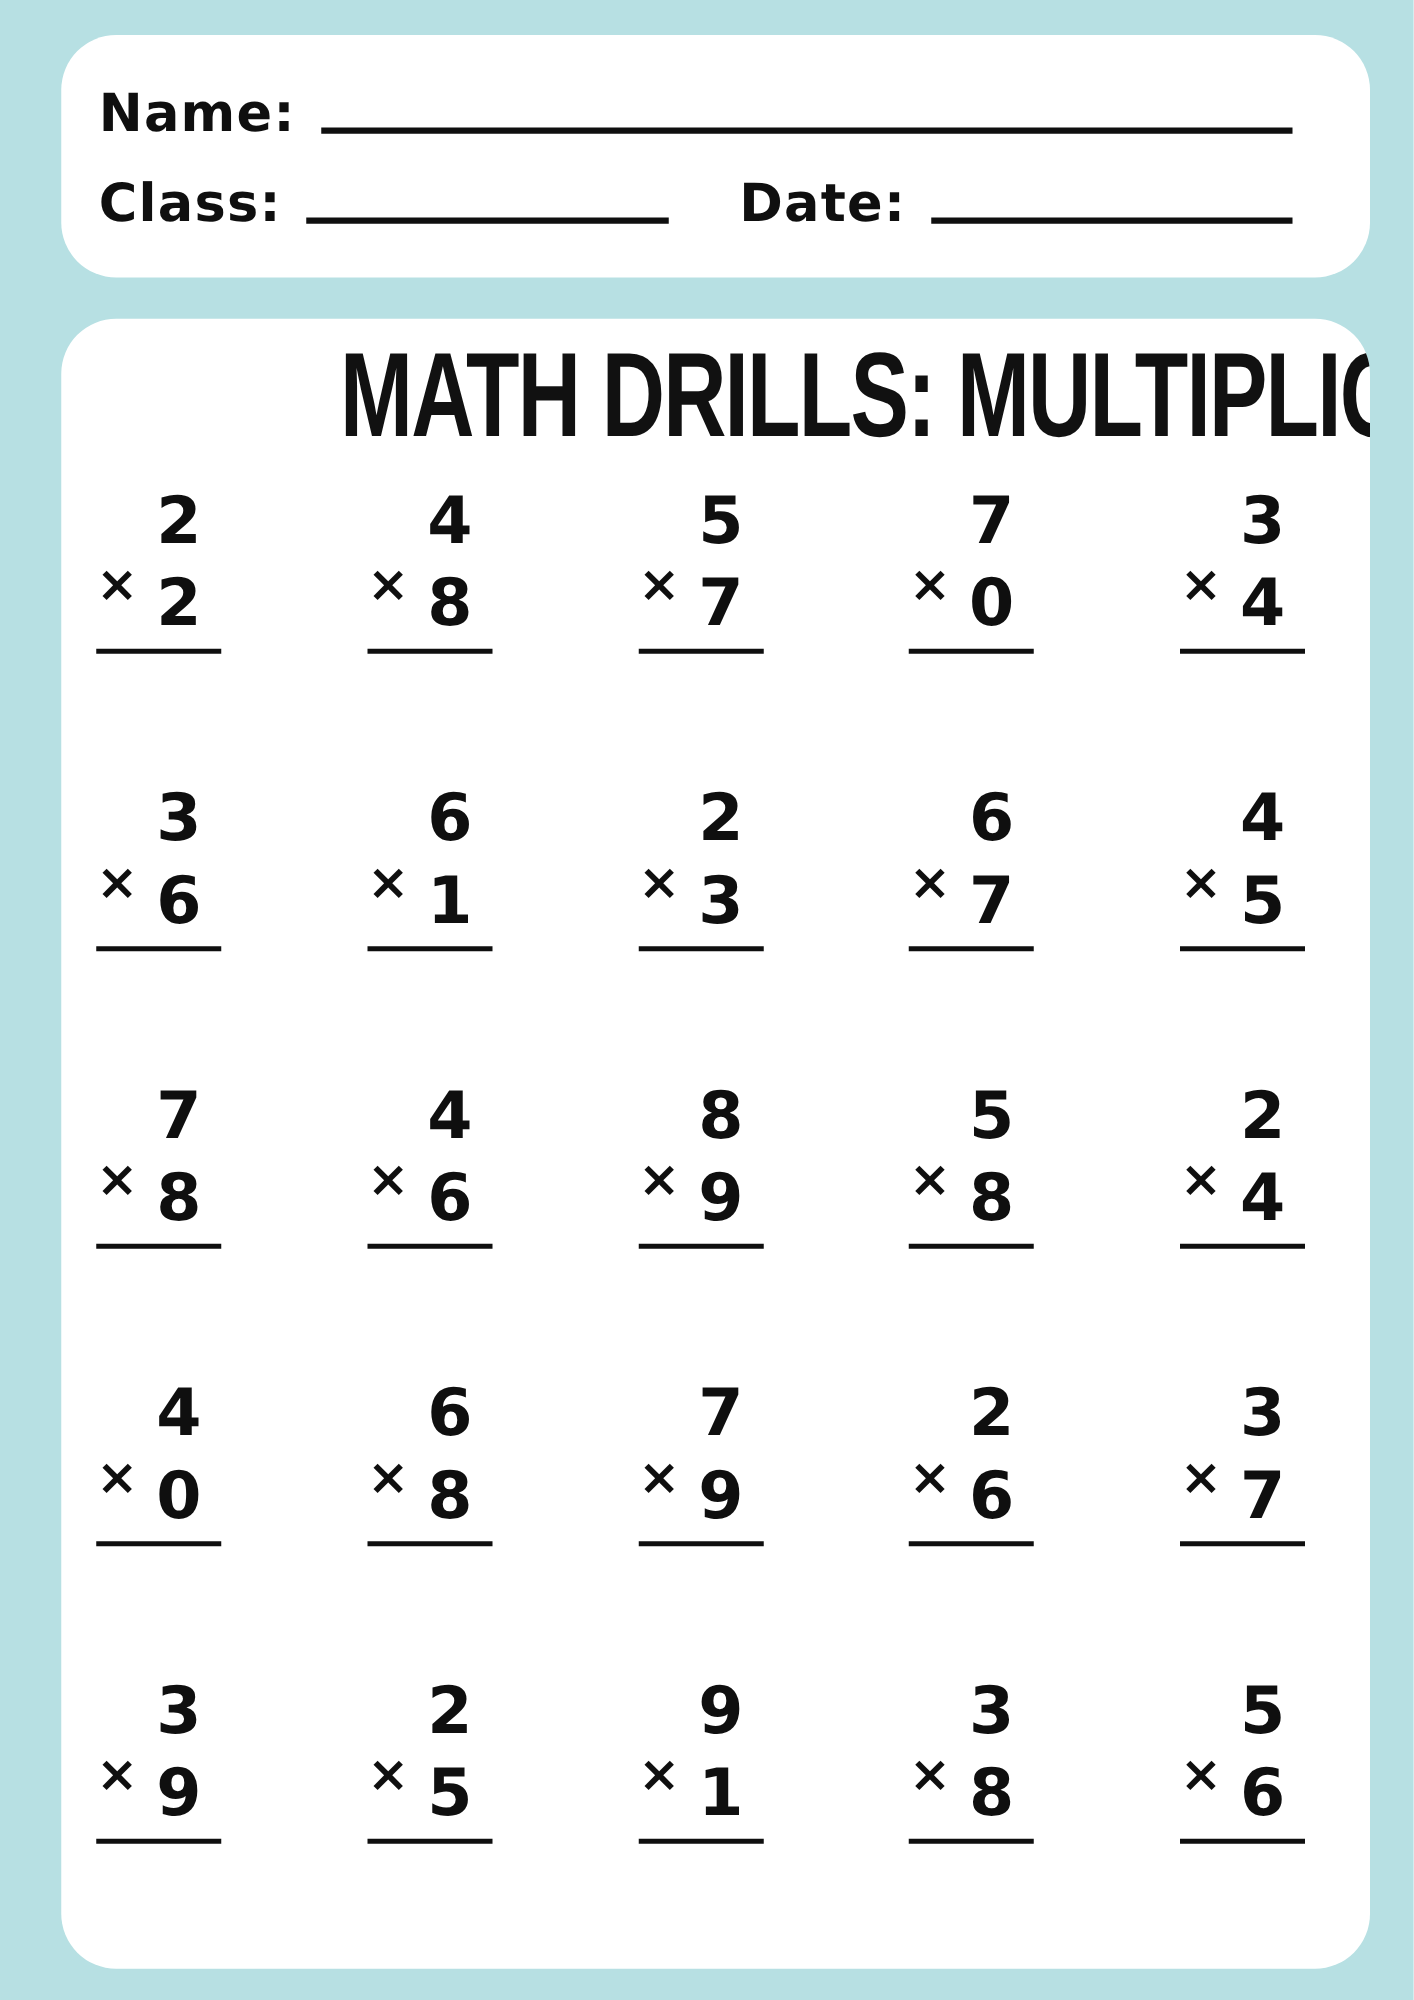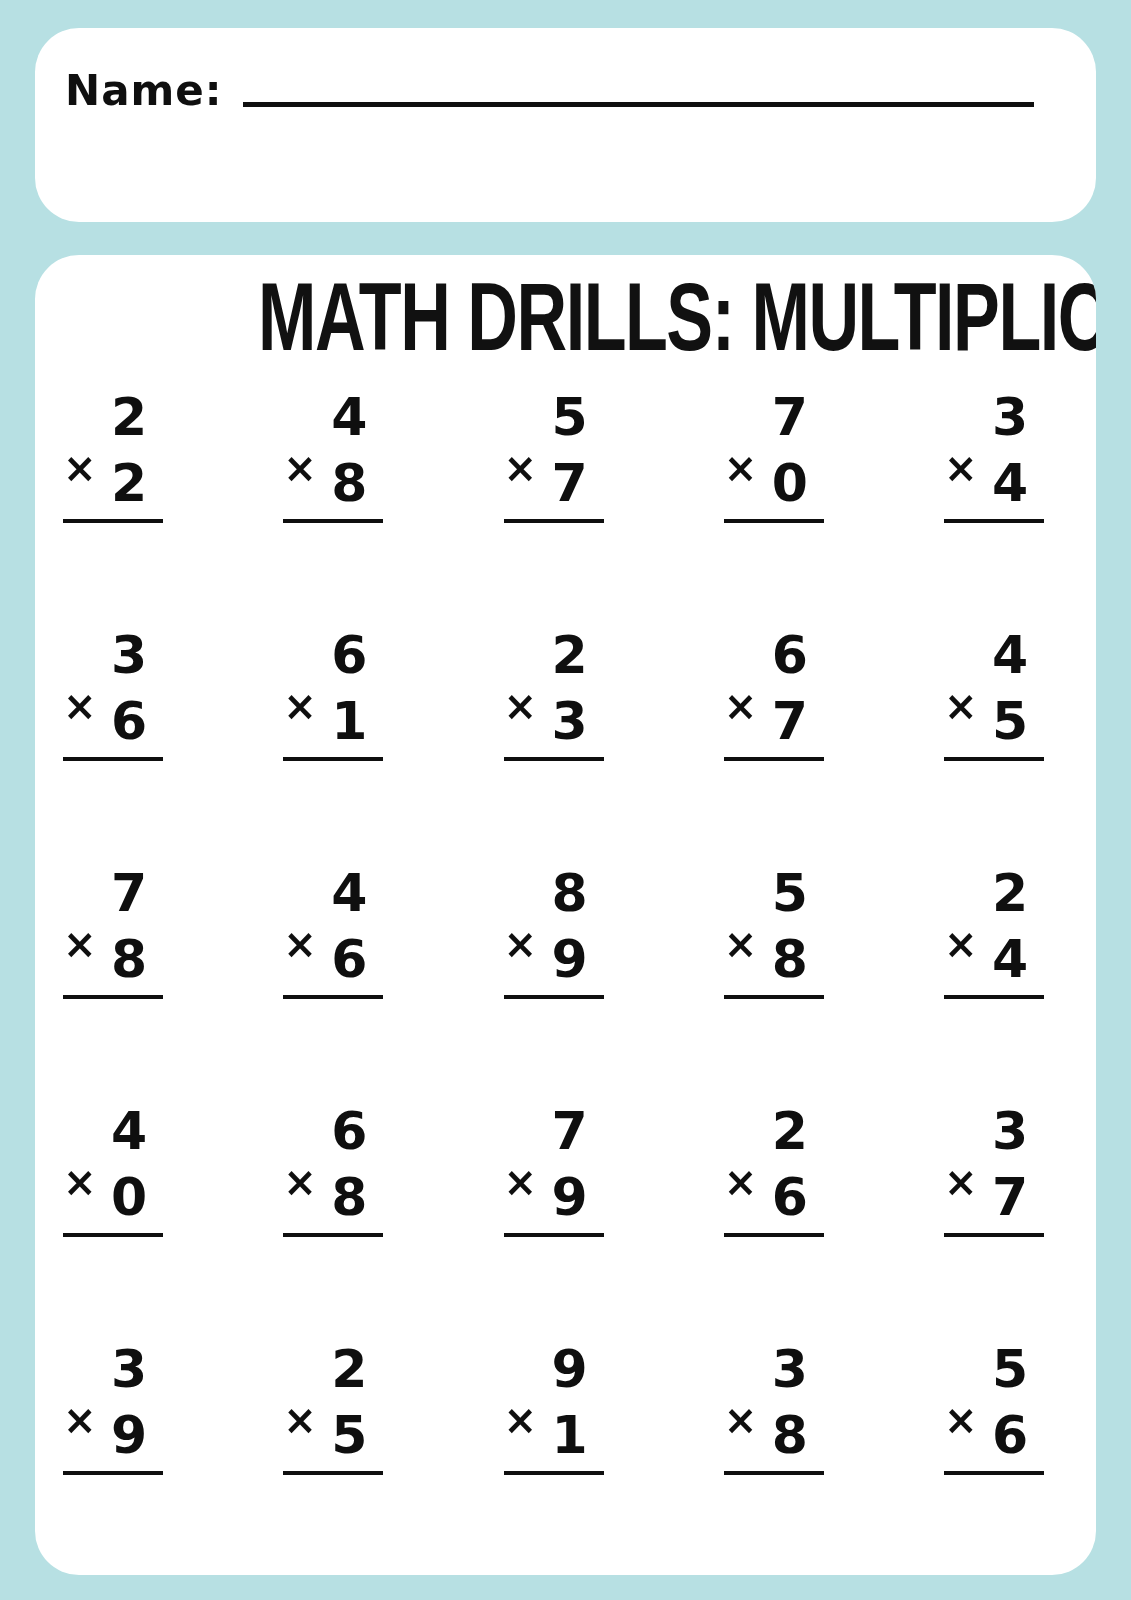--- a/index.html
+++ b/index.html
@@ -1,21 +1,21 @@
 <!DOCTYPE html>
 <html><head>
 <meta charset="utf-8">
 <style>
   * { margin: 0; padding: 0; box-sizing: border-box; }
   html, body { width: 1131px; }
   .page {
     width: 1131px;
     height: 1600px;
     background: #b7e0e3;
-    padding: 28px 35px 25px 35px;
+    padding: 28px 35px 25px 49px;
     font-family: "DejaVu Sans", sans-serif;
     color: #0f0f0f;
   }
   .card {
     background: #ffffff;
     border-radius: 44px;
   }
   
   .header-card {
     height: 194px;
@@ -105,20 +105,26 @@
 </head>
 <body>
 
 <div class="page">
 
   <div class="card header-card">
     <div class="field-row row-name">
       <span class="field-label">Name:</span>
       <div class="blank-line line-grow"></div>
     </div>
+    <div class="field-row row-classdate">
+      <span class="field-label">Class:</span>
+      <div class="blank-line line-class"></div>
+      <span class="field-label label-date">Date:</span>
+      <div class="blank-line line-grow"></div>
+    </div>
   </div>
 
   <div class="card main-card">
     <div class="title-wrap">
       <h1 class="title">MATH DRILLS: MULTIPLICATION</h1>
     </div>
     <div class="grid">
         <div class="problem">
           <div class="p-top">2</div>
           <div class="p-bot">

